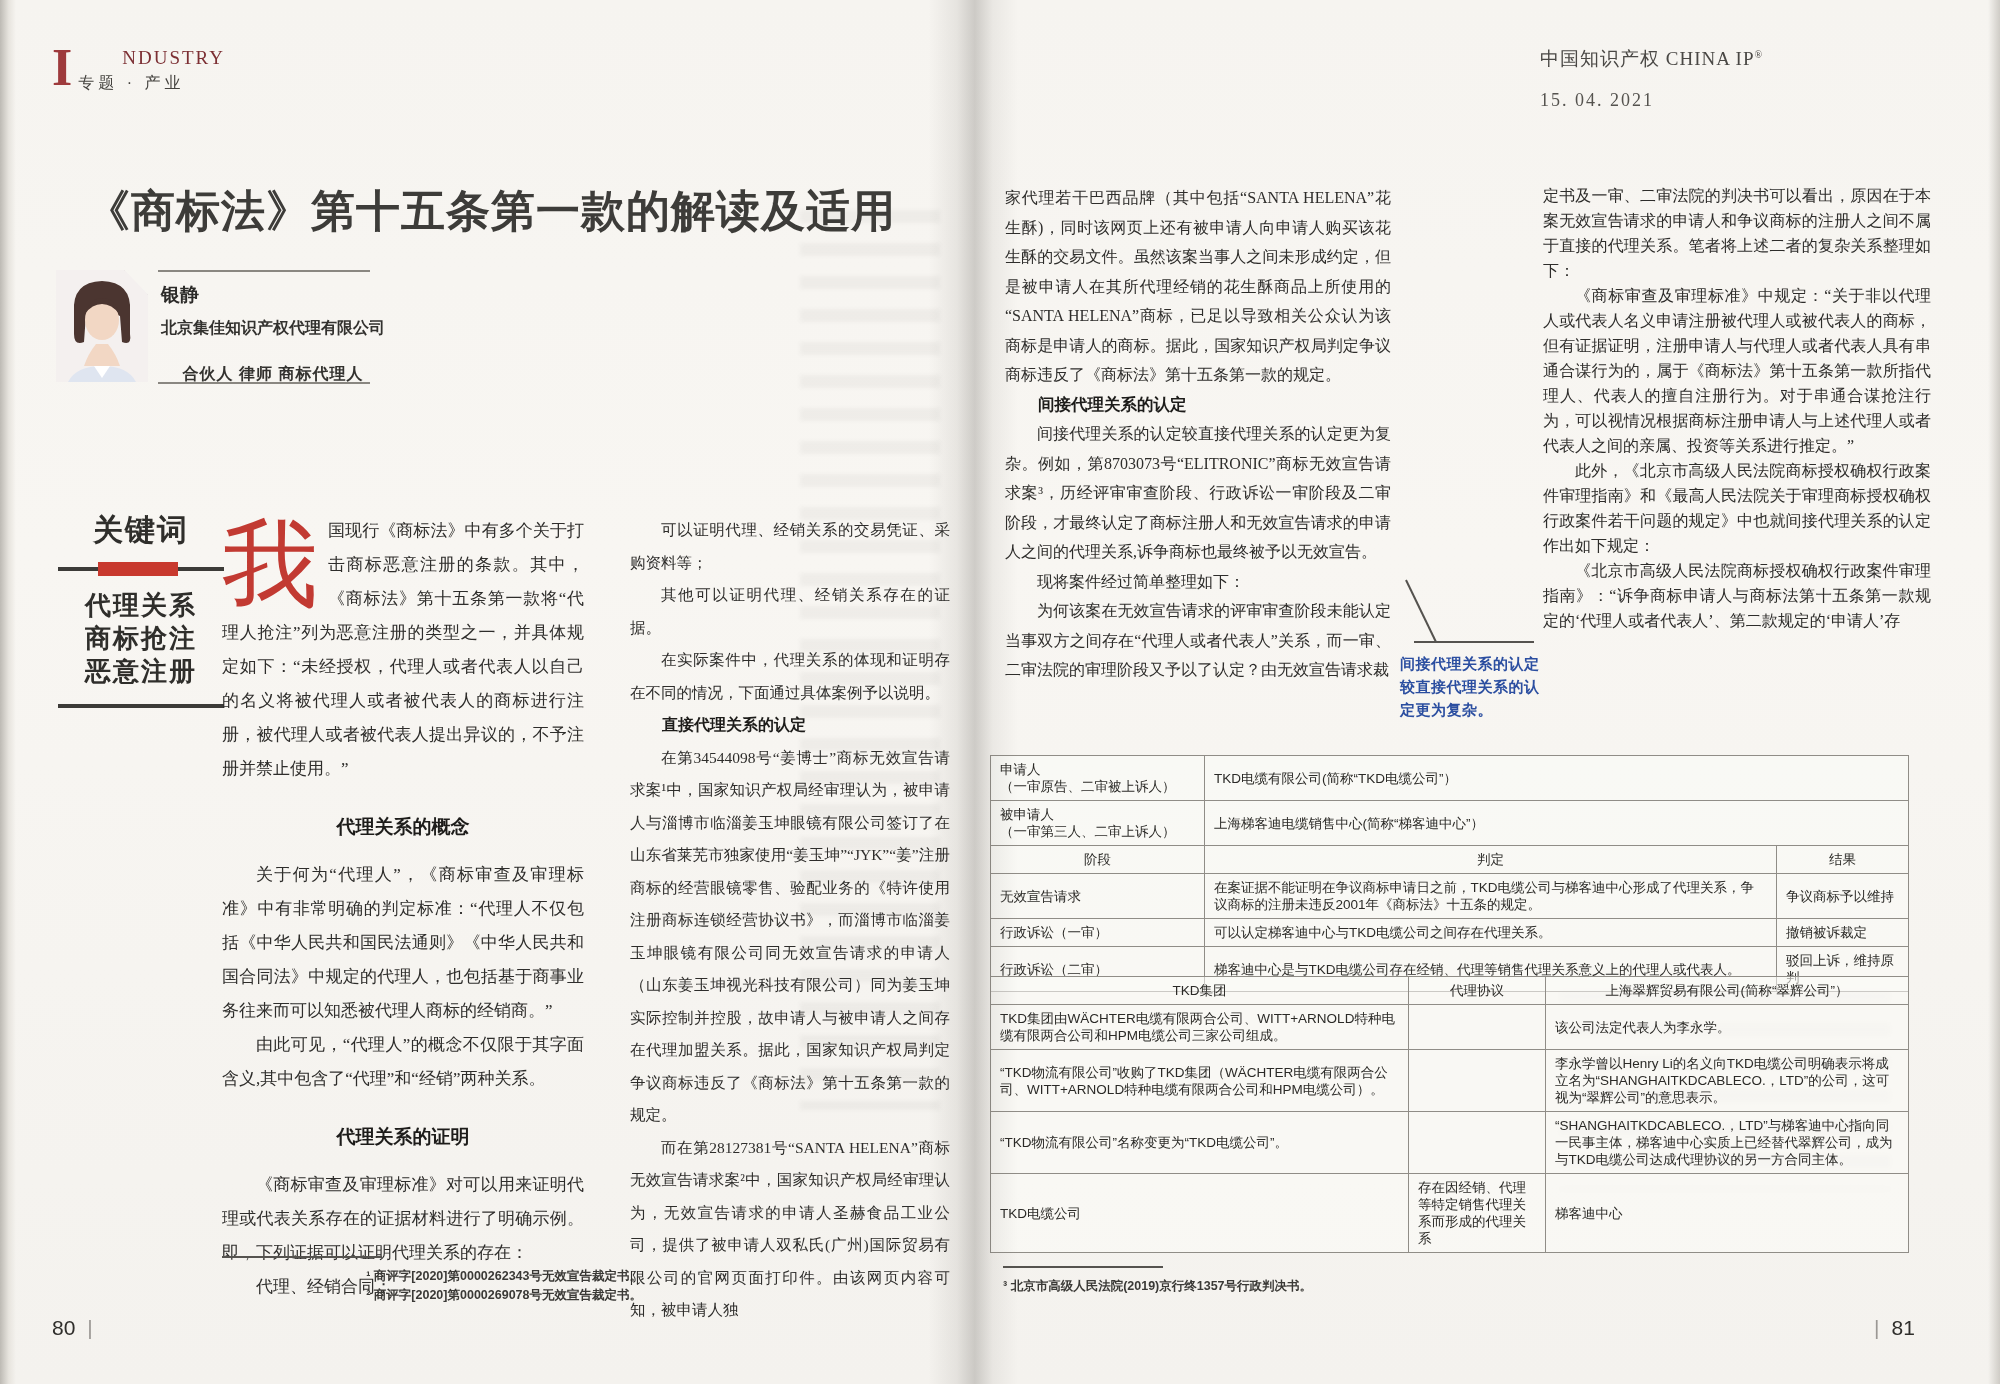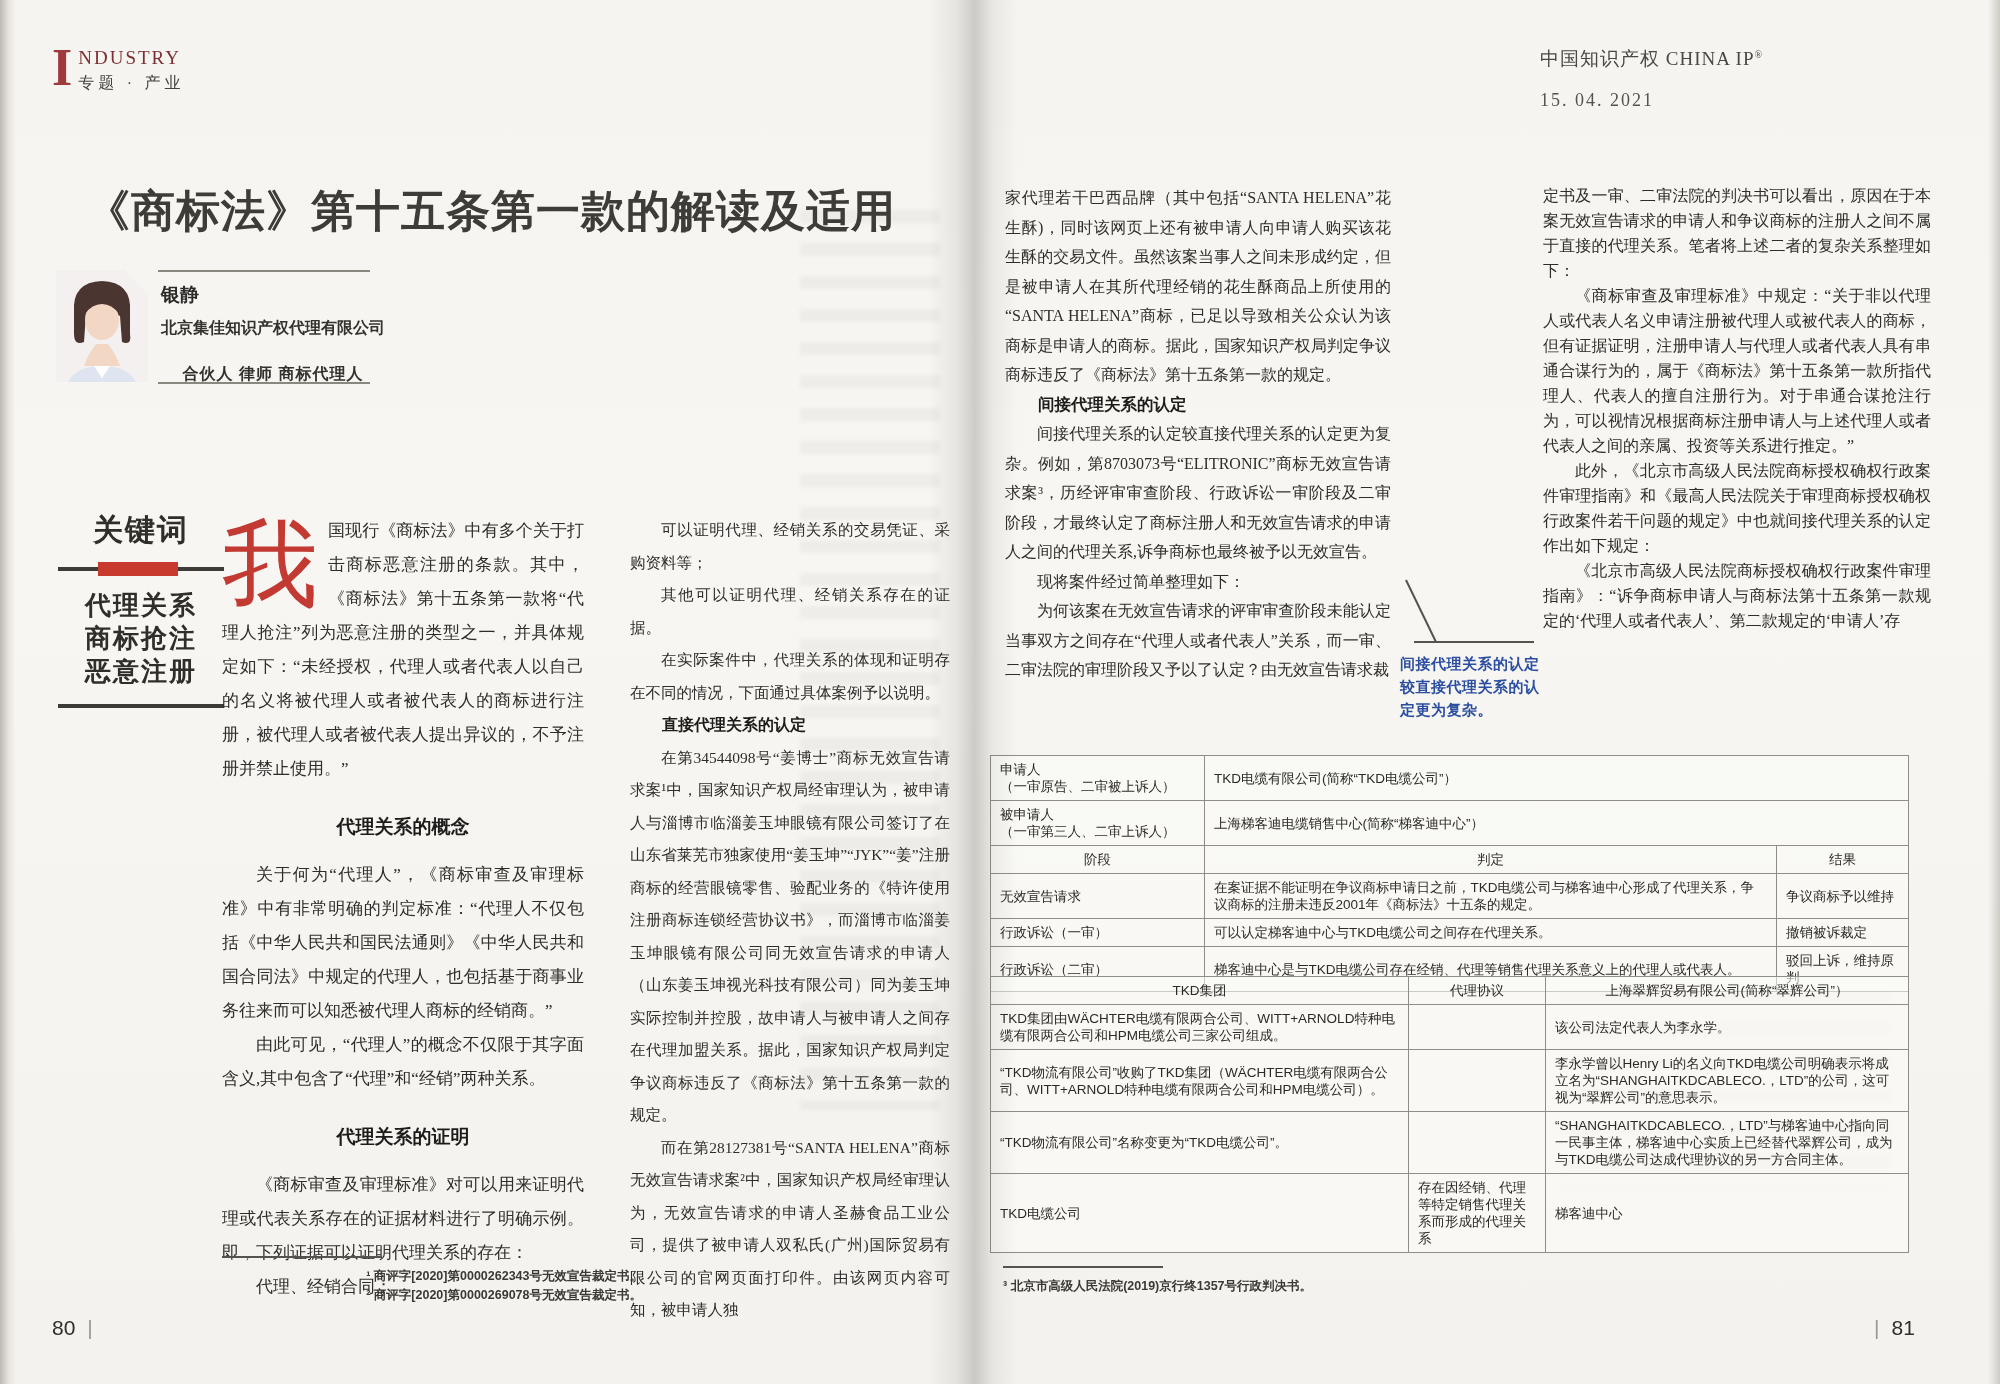--- a/index.html
+++ b/index.html
@@ -14,21 +14,21 @@
   .edge-right{position:absolute;right:0;top:0;width:12px;height:100%;
     background:linear-gradient(270deg,#cfccc6,rgba(231,228,222,0));}
   .fold{position:absolute;left:928px;top:0;width:90px;height:100%;
     background:linear-gradient(90deg,rgba(90,85,78,0) 0%,rgba(90,85,78,.10) 32%,rgba(58,54,48,.22) 52%,rgba(90,85,78,.08) 72%,rgba(90,85,78,0) 100%);}
   .ghost{position:absolute;opacity:.05;filter:blur(2px);
     background:repeating-linear-gradient(180deg,#55524e 0 13px,transparent 13px 33px);}
 
   
   .industry{position:absolute;left:52px;top:46px;display:flex;align-items:flex-start;}
   .ind-i{font-family:"Liberation Serif",serif;font-weight:700;font-size:52px;line-height:44px;color:#9e3a3c;margin-right:6px;}
-  .ind-word{font-family:"Liberation Serif",serif;font-size:19px;letter-spacing:2px;color:#7c2f33;line-height:20px;padding-top:2px;}
+  .ind-word{font-family:"Liberation Serif",serif;font-size:19px;letter-spacing:2px;color:#7c2f33;line-height:20px;padding-top:2px;margin-left:44px;}
   .ind-sub{font-family:"Liberation Sans","DejaVu Sans",sans-serif;font-size:16px;letter-spacing:4px;color:#45433f;margin-top:5px;}
 
   
   .hdr-right{position:absolute;left:1540px;top:46px;width:372px;color:#4a4845;}
   .hdr-brand{font-size:19px;letter-spacing:1px;}
   .hdr-brand sup{font-size:10px;}
   .hdr-date{font-size:18px;letter-spacing:2px;margin-top:18px;color:#55534f;}
 
   .page-title{position:absolute;left:86px;top:182px;width:880px;
     font-family:"Liberation Sans","DejaVu Sans",sans-serif;

